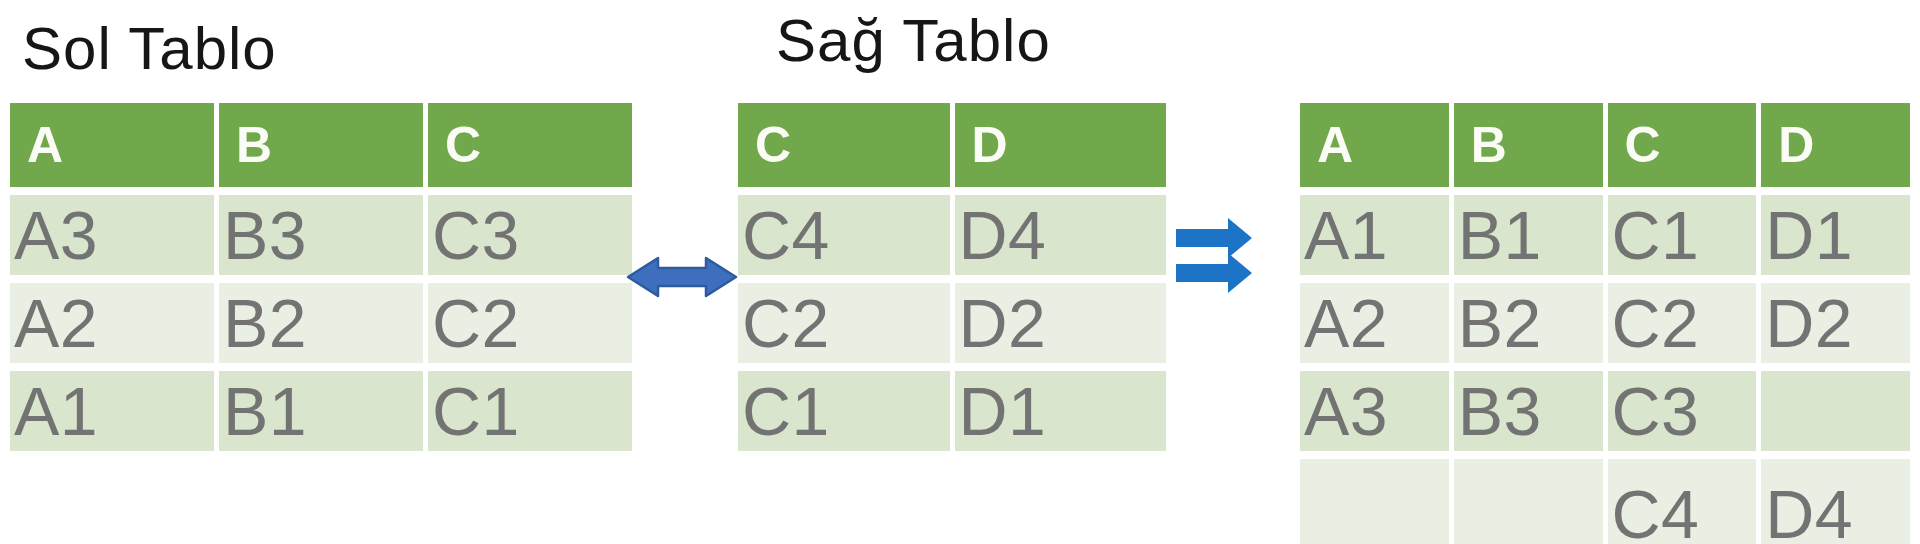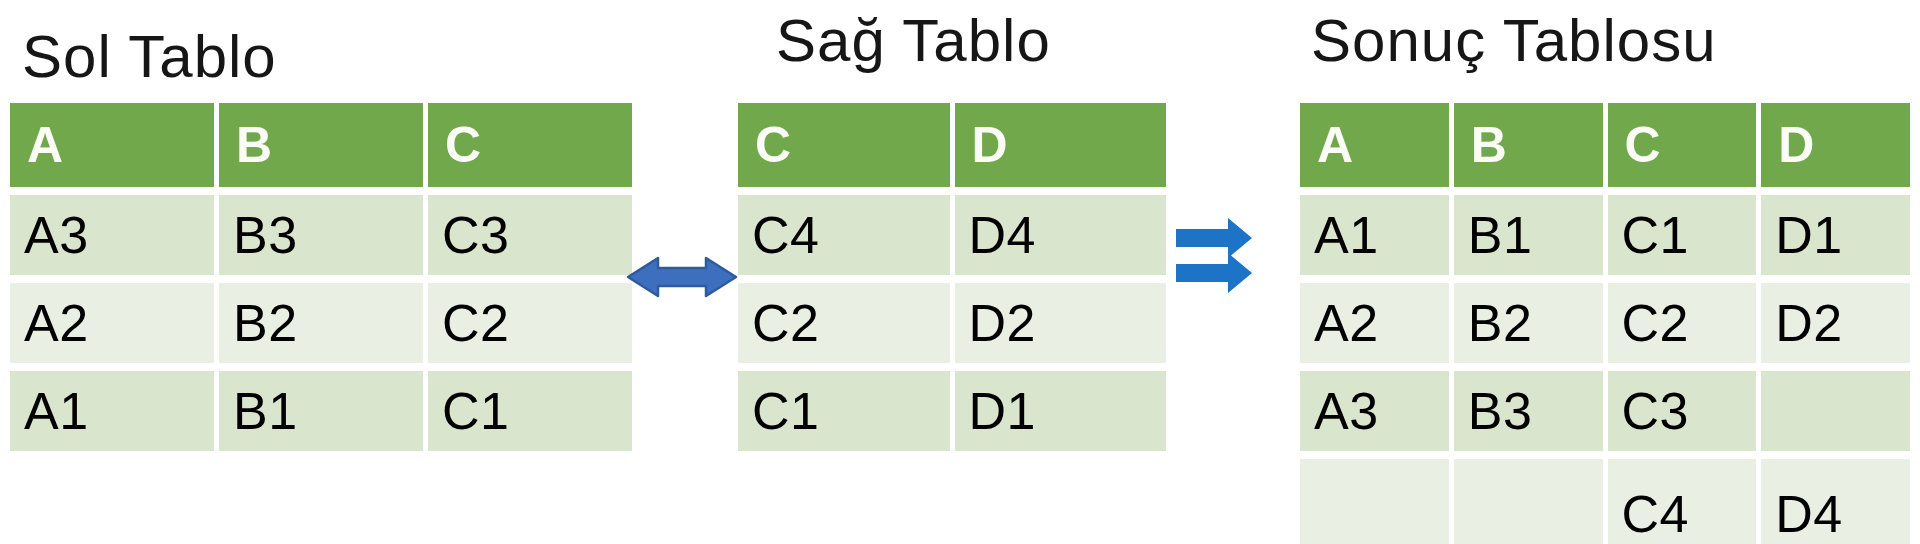--- a/index.html
+++ b/index.html
@@ -14,33 +14,33 @@
   }
   .tbl{position:absolute;display:grid;column-gap:5px;row-gap:8px;background:#ffffff;}
   .tbl-left{left:10px;top:103px;width:622px;grid-template-columns:repeat(3,1fr);grid-template-rows:84px 80px 80px 80px;}
   .tbl-right{left:738px;top:103px;width:428px;grid-template-columns:repeat(2,1fr);grid-template-rows:84px 80px 80px 80px;}
   .tbl-result{left:1300px;top:103px;width:610px;grid-template-columns:repeat(4,1fr);grid-template-rows:84px 80px 80px 80px 110px;}
   .hd{
     background:#70a84b;color:#fbfcf6;font-weight:bold;font-size:50px;
     display:flex;align-items:center;padding-left:17px;box-sizing:border-box;
   }
   .c{
-    font-size:52px;color:#000000;display:flex;align-items:center;
-    padding-left:14px;box-sizing:border-box;letter-spacing:0.5px;
+    font-size:68px;color:#737373;display:flex;align-items:center;
+    padding-left:4px;box-sizing:border-box;letter-spacing:0.5px;
   }
   .dk{background:#d9e5cc;}
   .lt{background:#e9efe3;}
   .arrow{position:absolute;}
 </style>
 </head>
 <body>
 
 <div class="stage">
 
-  <div class="title" style="left:22px;top:24px;">Sol Tablo</div>
+  <div class="title" style="left:22px;top:16px;">Sol Tablo</div>
   <div class="tbl tbl-left">
     <div class="hd">A</div>
     <div class="hd">B</div>
     <div class="hd">C</div>
 
     <div class="c dk">A3</div>
     <div class="c dk">B3</div>
     <div class="c dk">C3</div>
 
     <div class="c lt">A2</div>
@@ -69,21 +69,20 @@
 
     <div class="c dk">C1</div>
     <div class="c dk">D1</div>
   </div>
 
   <svg class="arrow" style="left:1176px;top:216px;" width="76" height="78" viewBox="0 0 76 78">
     <polygon points="0,13 52,13 52,2 76,22 52,42 52,31 0,31" fill="#1d74c6"></polygon>
     <polygon points="0,48 52,48 52,37 76,57 52,77 52,66 0,66" fill="#1d74c6"></polygon>
   </svg>
 
-  <div class="title" style="left:1311px;top:8px;">Sonuç Tablosu</div>
   <div class="tbl tbl-result">
     <div class="hd">A</div>
     <div class="hd">B</div>
     <div class="hd">C</div>
     <div class="hd">D</div>
 
     <div class="c dk">A1</div>
     <div class="c dk">B1</div>
     <div class="c dk">C1</div>
     <div class="c dk">D1</div>

